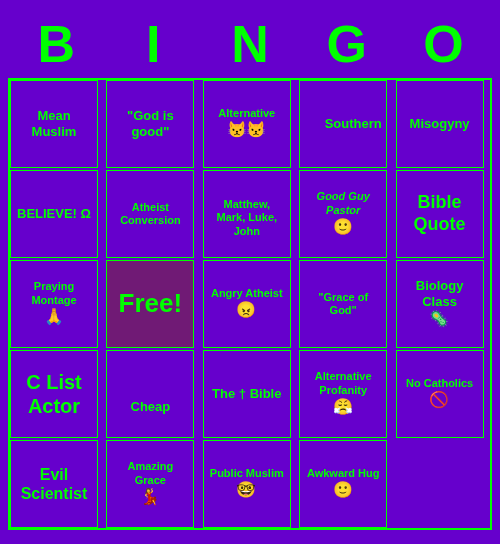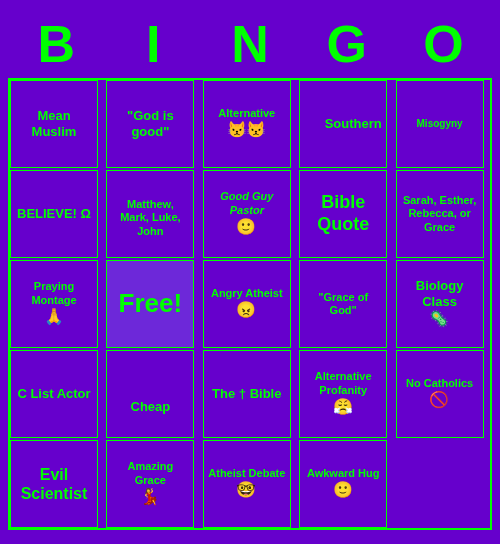--- a/index.html
+++ b/index.html
@@ -53,21 +53,21 @@
       color: #00ff00;
       font-size: 13px;
       font-weight: bold;
       line-height: 1.2;
     }
     .bingo-cell .emoji {
       font-size: 16px;
       line-height: 1.3;
     }
     .free-cell {
-      background: #6d28d9;
+      background: #701a75;
     }
     .free-cell .cell-text {
       font-size: 22px;
       font-weight: bold;
       color: #00ff00;
     }
   </style>
 </head>
 <body>
 
@@ -87,58 +87,58 @@
         <span class="cell-text" style="font-size:13px;">"God is good"</span>
       </div>
       <div class="bingo-cell">
         <span class="cell-text" style="font-size:11px;">Alternative</span>
         <span class="emoji">😾😾</span>
       </div>
       <div class="bingo-cell">
         <span class="cell-text" style="font-size:13px;margin-left:20px;">Southern</span>
       </div>
       <div class="bingo-cell">
-        <span class="cell-text" style="font-size:10px;">Misogyny</span>
+        <span class="cell-text" style="font-size:13px;">Misogyny</span>
       </div>
       <div class="bingo-cell">
         <span class="cell-text" style="font-size:13px;">BELIEVE! Ω</span>
+      </div>
+      <div class="bingo-cell">
+        <span class="cell-text" style="font-size:11px;">Atheist Conversion</span>
       </div>
       <div class="bingo-cell">
         <span class="cell-text" style="font-size:11px;margin-top:8px;">Matthew, Mark, Luke, John</span>
       </div>
       <div class="bingo-cell">
         <span class="cell-text" style="font-size:11px;font-style:italic;">Good Guy Pastor</span>
         <span class="emoji">🙂</span>
       </div>
       <div class="bingo-cell">
         <span class="cell-text" style="font-size:18px; font-weight:bold; line-height:1.2;">Bible<br>Quote</span>
-      </div>
-      <div class="bingo-cell">
-        <span class="cell-text" style="font-size:11px;">Sarah, Esther, Rebecca, or Grace</span>
       </div>
       <div class="bingo-cell">
         <span class="cell-text" style="font-size:11px;">Praying Montage</span>
         <span class="emoji">🙏</span>
       </div>
       <div class="bingo-cell free-cell">
         <span class="cell-text" style="font-size:26px; font-weight:bold;">Free!</span>
       </div>
       <div class="bingo-cell">
         <span class="cell-text" style="font-size:11px;">Angry Atheist</span>
         <span class="emoji">😠</span>
       </div>
       <div class="bingo-cell">
         <span class="cell-text" style="font-size:11px;">"Grace of God"</span>
       </div>
       <div class="bingo-cell">
         <span class="cell-text" style="font-size:13px;">Biology Class</span>
         <span class="emoji">🦠</span>
       </div>
       <div class="bingo-cell">
-        <span class="cell-text" style="font-size:13px;">C List Actor</span>
+        <span class="cell-text" style="font-size:20px;">C List Actor</span>
       </div>
       <div class="bingo-cell">
         <span class="cell-text" style="font-size:13px;margin-top:26px;">Cheap</span>
       </div>
       <div class="bingo-cell">
         <span class="cell-text" style="font-size:13px;text-align:right;">The † Bible</span>
       </div>
       <div class="bingo-cell">
         <span class="cell-text" style="font-size:11px;">Alternative Profanity</span>
         <span class="emoji">😤</span>
@@ -148,21 +148,21 @@
         <span class="emoji">🚫</span>
       </div>
       <div class="bingo-cell">
         <span class="cell-text" style="font-size:16px;">Evil Scientist</span>
       </div>
       <div class="bingo-cell">
         <span class="cell-text" style="font-size:11px;">Amazing Grace</span>
         <span class="emoji">💃</span>
       </div>
       <div class="bingo-cell">
-        <span class="cell-text" style="font-size:11px;">Atheist Debate</span>
+        <span class="cell-text" style="font-size:11px;">Public Muslim</span>
         <span class="emoji">🤓</span>
       </div>
       <div class="bingo-cell">
         <span class="cell-text" style="font-size:11px;">Awkward Hug</span>
         <span class="emoji">🙂</span>
       </div>
     </div>
 </div>
 
 </body></html>

